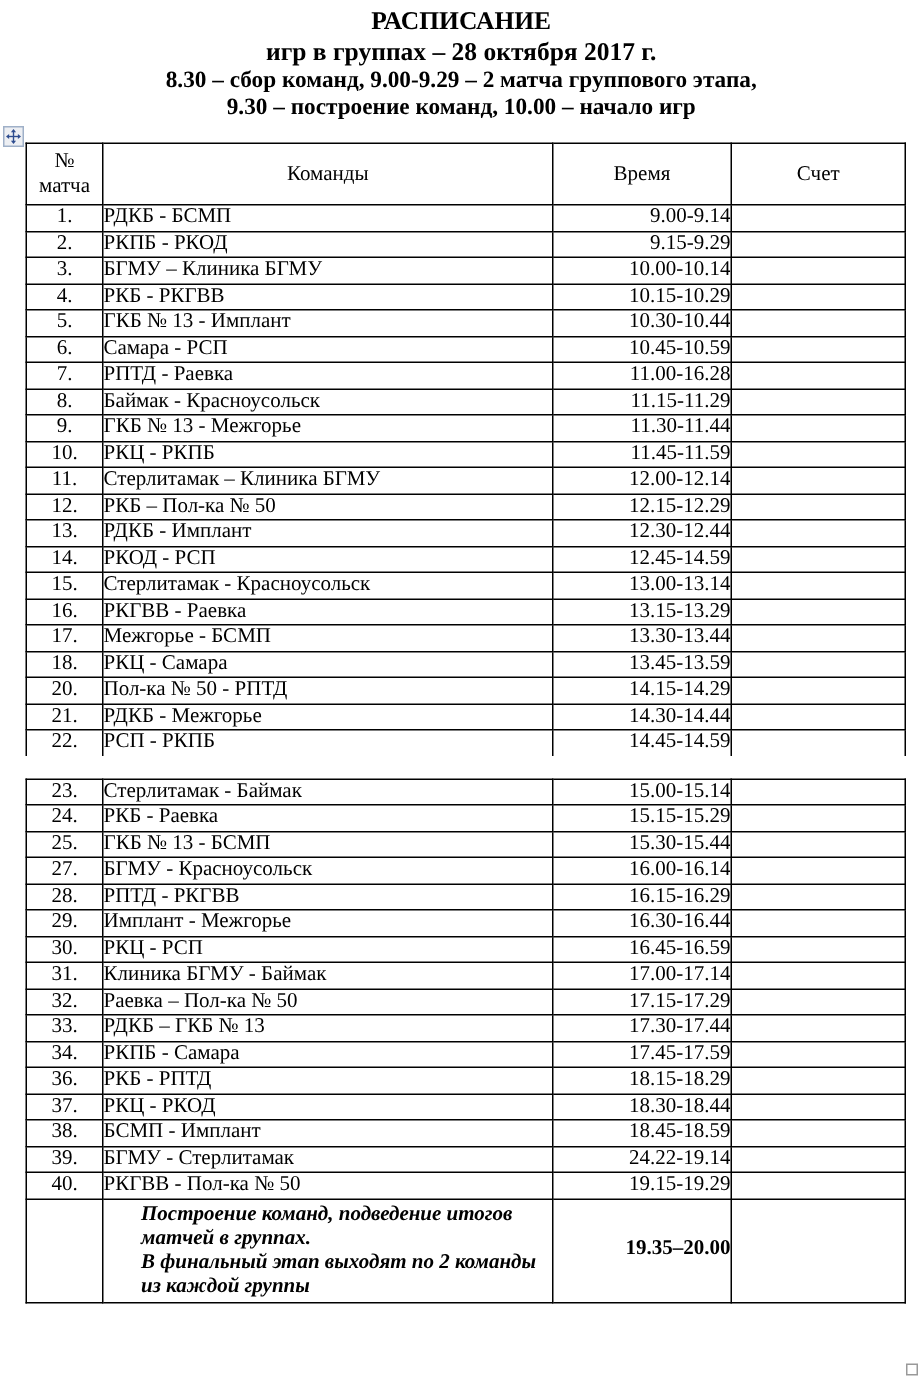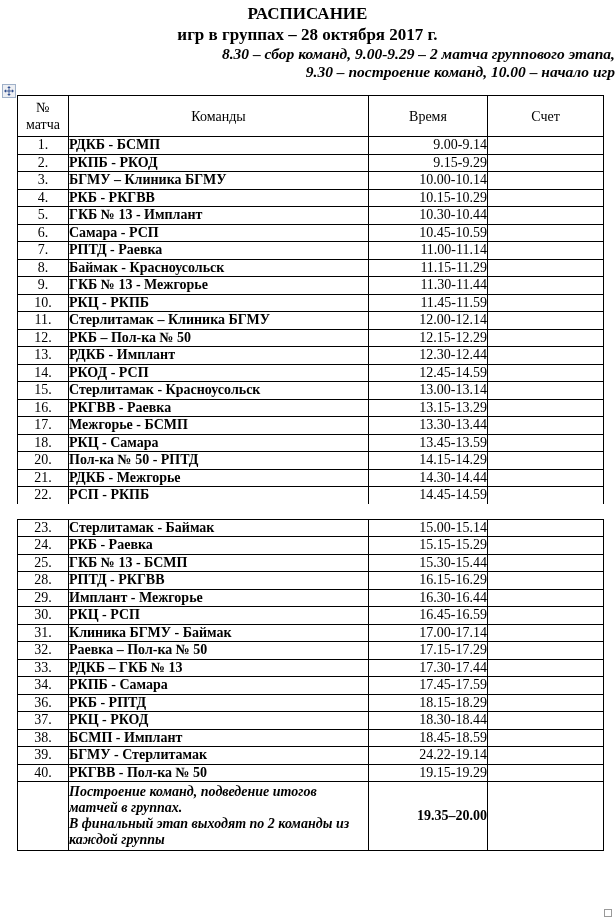--- a/index.html
+++ b/index.html
@@ -5,21 +5,21 @@
   html, body { margin:0; padding:0; }
   body {
     width:615px; height:921px;
     background:#ffffff; color:#000000;
     font-family:"Liberation Serif", serif;
     position:relative; overflow:hidden;
   }
   .doc-header { text-align:center; padding-top:3px; }
   .title    { font-size:17px; font-weight:bold; line-height:21px; }
   .subtitle { font-size:17px; font-weight:bold; line-height:21px; }
-  .info     { font-size:15.5px; font-weight:bold; font-style:italic; line-height:18px;text-align:right; }
+  .info     { font-size:15.5px; font-weight:bold; line-height:18px; }
 
   .move-handle {
     position:absolute; left:2px; top:84px;
     width:12px; height:12px;
     border:1px solid #9fb0c8; background:#edeff3;
     display:flex; align-items:center; justify-content:center;
   }
 
   table.schedule {
     border-collapse:collapse; table-layout:fixed;
@@ -33,30 +33,30 @@
     font-weight:normal; font-size:14px; line-height:17px;
     text-align:center; vertical-align:middle; height:40px;
   }
   table.schedule td {
     border:1px solid #000; padding:0;
     font-size:14px; line-height:16.5px; height:16px;
     vertical-align:middle;
     overflow:hidden; white-space:nowrap;
   }
   td.num   { text-align:center; }
-  td.teams { font-weight:bold; padding-left:12px; }
+  td.teams { font-weight:normal; padding-left:12px; }
   td.time  { text-align:right; }
   td.score { }
 
   
   .schedule-1 tbody tr:last-child td { border-bottom:none; }
 
   .final-row td { height:66px; }
   .final-row td.note {
-    padding:2px 6px 2px 0; white-space:normal;
+    padding:2px 6px 2px 25px; white-space:normal;
   }
   .final-row td.note div {
     font-weight:bold; font-style:italic; font-size:14px; line-height:16px;
   }
   .final-row td.time { font-weight:bold; }
 
   .resize-handle {
     position:absolute; left:604px; top:909px;
     width:6px; height:6px;
     border:1px solid #999999; background:#ffffff;
@@ -138,21 +138,21 @@
         </tr>
         <tr>
           <td class="num">6.</td>
           <td class="teams">Самара - РСП</td>
           <td class="time">10.45-10.59</td>
           <td class="score"></td>
         </tr>
         <tr>
           <td class="num">7.</td>
           <td class="teams">РПТД - Раевка</td>
-          <td class="time">11.00-11.14</td>
+          <td class="time">11.00-16.28</td>
           <td class="score"></td>
         </tr>
         <tr>
           <td class="num">8.</td>
           <td class="teams">Баймак - Красноусольск</td>
           <td class="time">11.15-11.29</td>
           <td class="score"></td>
         </tr>
         <tr>
           <td class="num">9.</td>
@@ -252,20 +252,26 @@
         <tr>
           <td class="num">24.</td>
           <td class="teams">РКБ - Раевка</td>
           <td class="time">15.15-15.29</td>
           <td class="score"></td>
         </tr>
         <tr>
           <td class="num">25.</td>
           <td class="teams">ГКБ № 13 - БСМП</td>
           <td class="time">15.30-15.44</td>
+          <td class="score"></td>
+        </tr>
+        <tr>
+          <td class="num">27.</td>
+          <td class="teams">БГМУ - Красноусольск</td>
+          <td class="time">16.00-16.14</td>
           <td class="score"></td>
         </tr>
         <tr>
           <td class="num">28.</td>
           <td class="teams">РПТД - РКГВВ</td>
           <td class="time">16.15-16.29</td>
           <td class="score"></td>
         </tr>
         <tr>
           <td class="num">29.</td>

